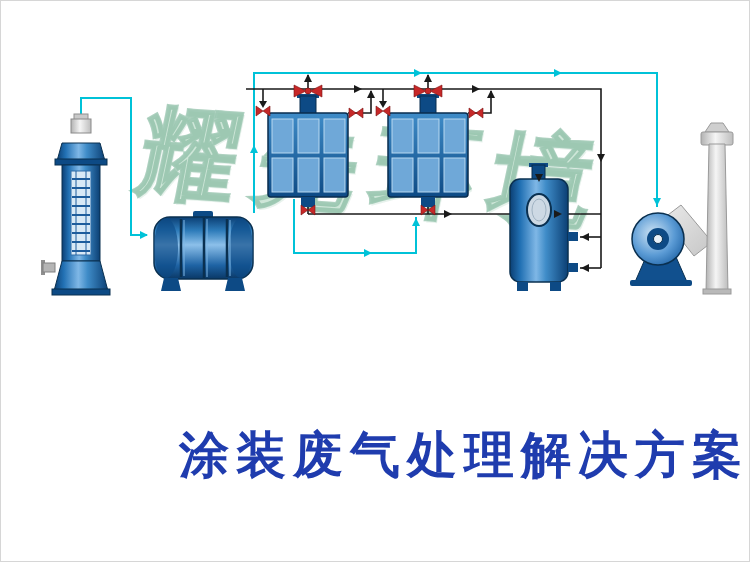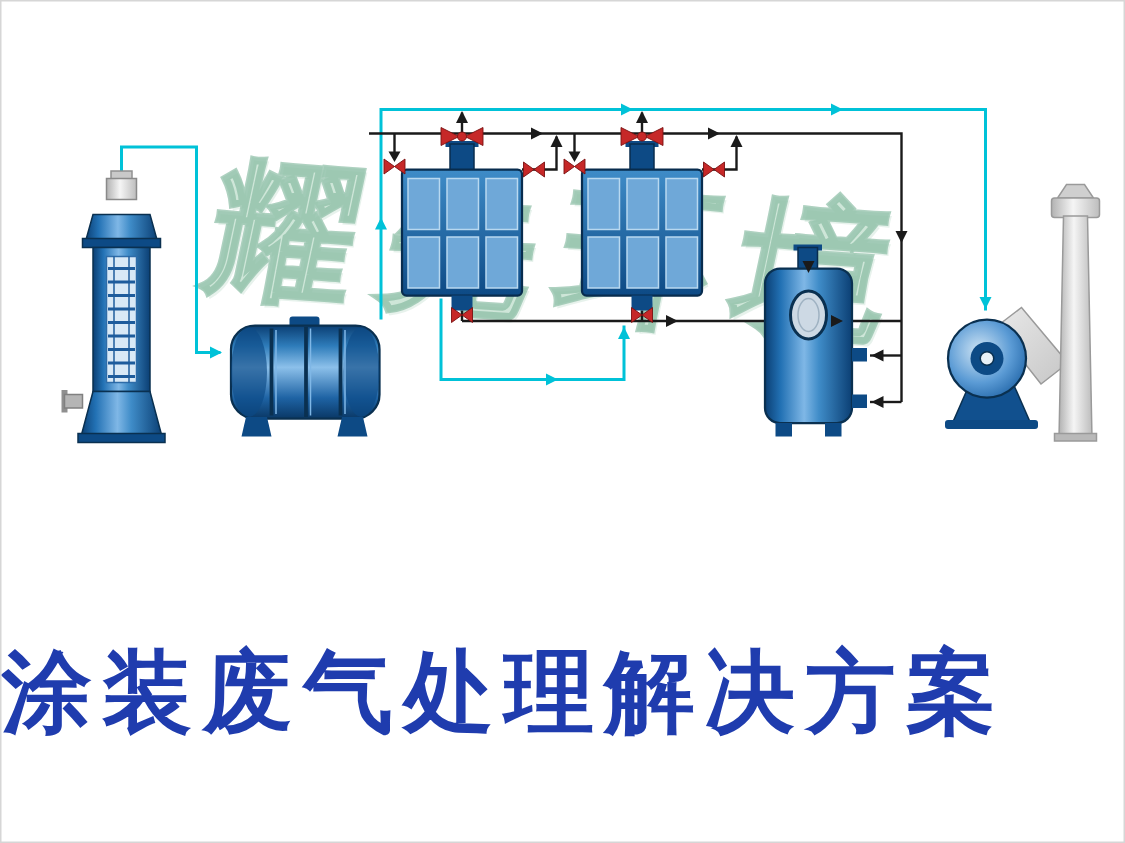--- a/index.html
+++ b/index.html
@@ -14,22 +14,22 @@
     font-size:100px; letter-spacing:18px; white-space:nowrap;
     color:rgba(186,221,201,0.55);
     -webkit-text-stroke:2px rgba(130,185,158,0.65);
     text-shadow:2px 2px 0 rgba(160,205,180,0.25);
     transform:rotate(4deg) skewX(-8deg);
     user-select:none; pointer-events:none;
   }
   .diagram { position:absolute; left:0; top:0; z-index:2; }
   .title {
     position:absolute; left:0; right:0; top:421px; z-index:3;
-    text-align:left; font-family:"DejaVu Serif", serif;
-    font-weight:bold; font-size:60px; letter-spacing:7px;
+    text-align:right; font-family:"DejaVu Serif", serif;
+    font-weight:bold; font-size:50px; letter-spacing:7px;
     color:#1f3cae; white-space:nowrap;
   }
 </style>
 </head>
 <body>
 
 <div class="stage">
 
   <div class="watermark">耀先环境</div>
 

